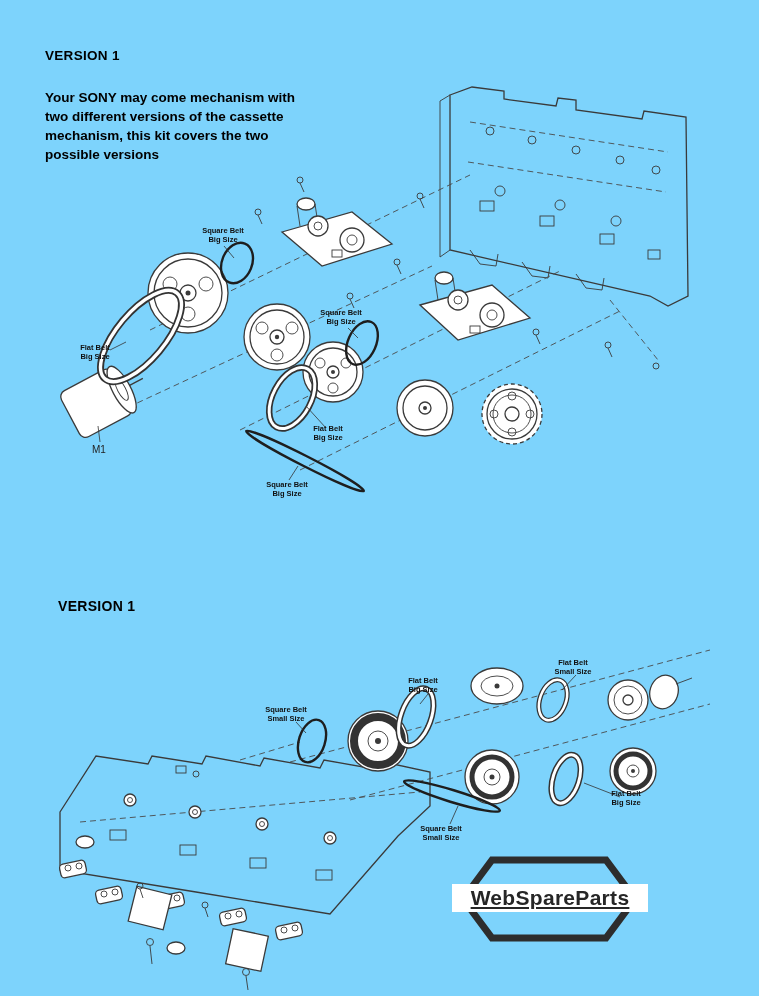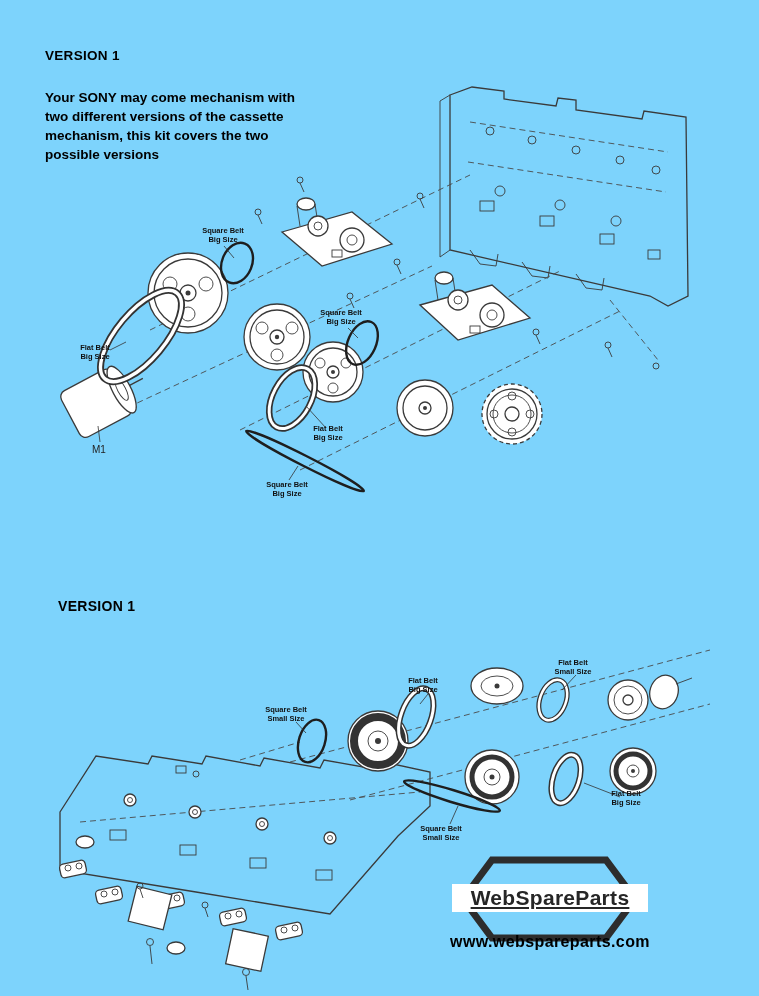--- a/index.html
+++ b/index.html
@@ -334,15 +334,14 @@
   <div class="txt part-label" style="left:396px; top:676px;">Flat Belt
 Big Size</div>
   <div class="txt part-label" style="left:546px; top:658px;">Flat Belt
 Small Size</div>
   <div class="txt part-label" style="left:414px; top:824px;">Square Belt
 Small Size</div>
   <div class="txt part-label" style="left:599px; top:789px;">Flat Belt
 Big Size</div>
 
   <div class="txt logo-text" style="left:452px; top:886px;text-decoration:underline;">WebSpareParts</div>
-  <div class="txt site-text" style="left:420px; top:933px;">www.webspareparts.com</div>
 
 </div>
 
 </body></html>

